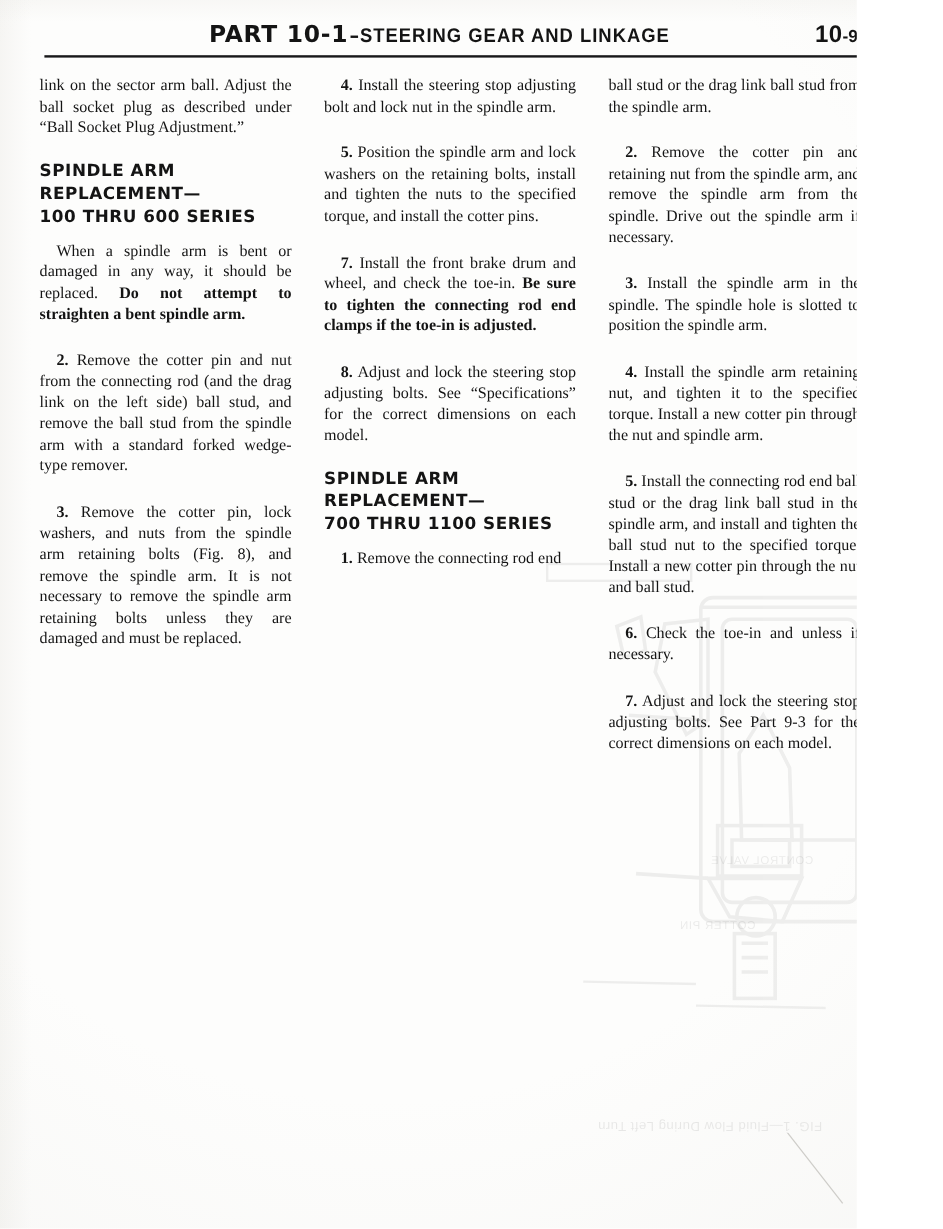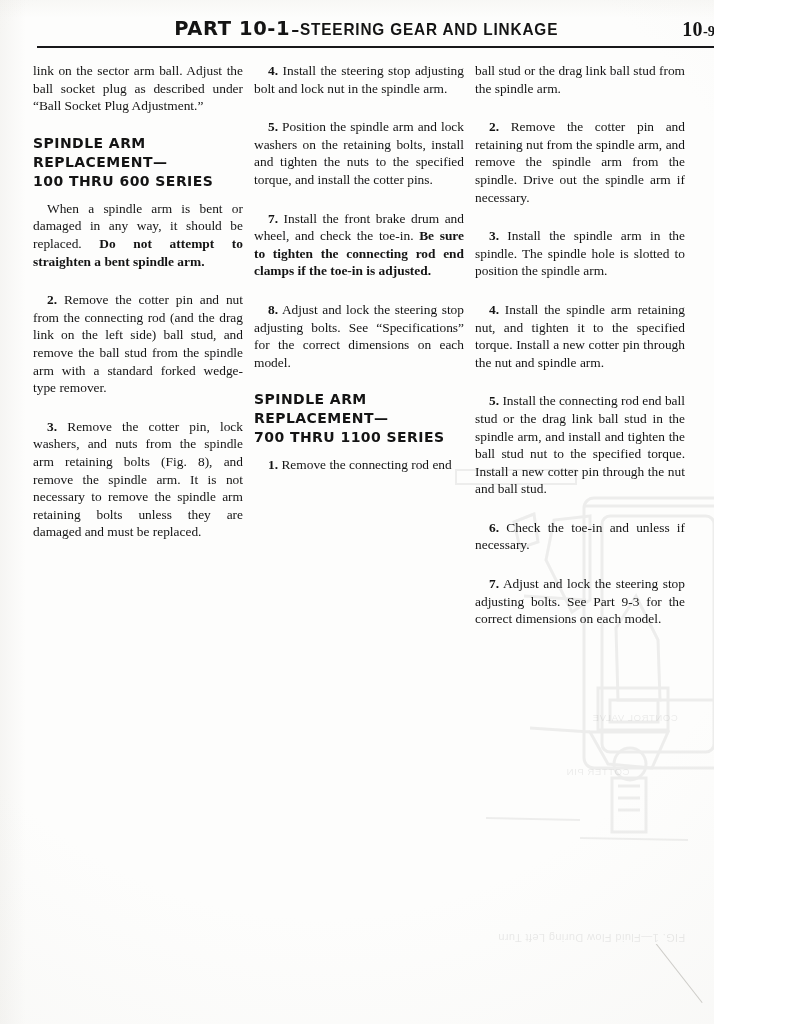--- a/index.html
+++ b/index.html
@@ -102,21 +102,21 @@
     letter-spacing: 0.9px;
     transform: scaleX(0.93);
     display: inline-block;
     transform-origin: left center;
   }
   #folio {
     position: absolute;
     right: 0;
     top: 1px;
     white-space: nowrap;
-    font-family: Liberation Serif, serif;
+    font-family: Liberation Sans, sans-serif;
   }
   .folio-num {
     font-weight: 700;
     font-size: 20px;
     letter-spacing: 0.3px;
   }
   .folio-suffix {
     font-weight: 700;
     font-size: 14.5px;
   }
@@ -129,21 +129,21 @@
     border-top: 2.1px solid #18181a;
   }
 
   
   #columns {
     position: absolute;
     left: 33px;
     top: 62px;
     width: 684px;
     display: flex;
-    gap: 11px;
+    gap: 27px;
     align-items: flex-start;
   }
   .col {
     width: 210px;
     flex: 0 0 210px;
   }
   .col p {
     margin: 0;
     font-size: 13.4px;
     line-height: 17.6px;

